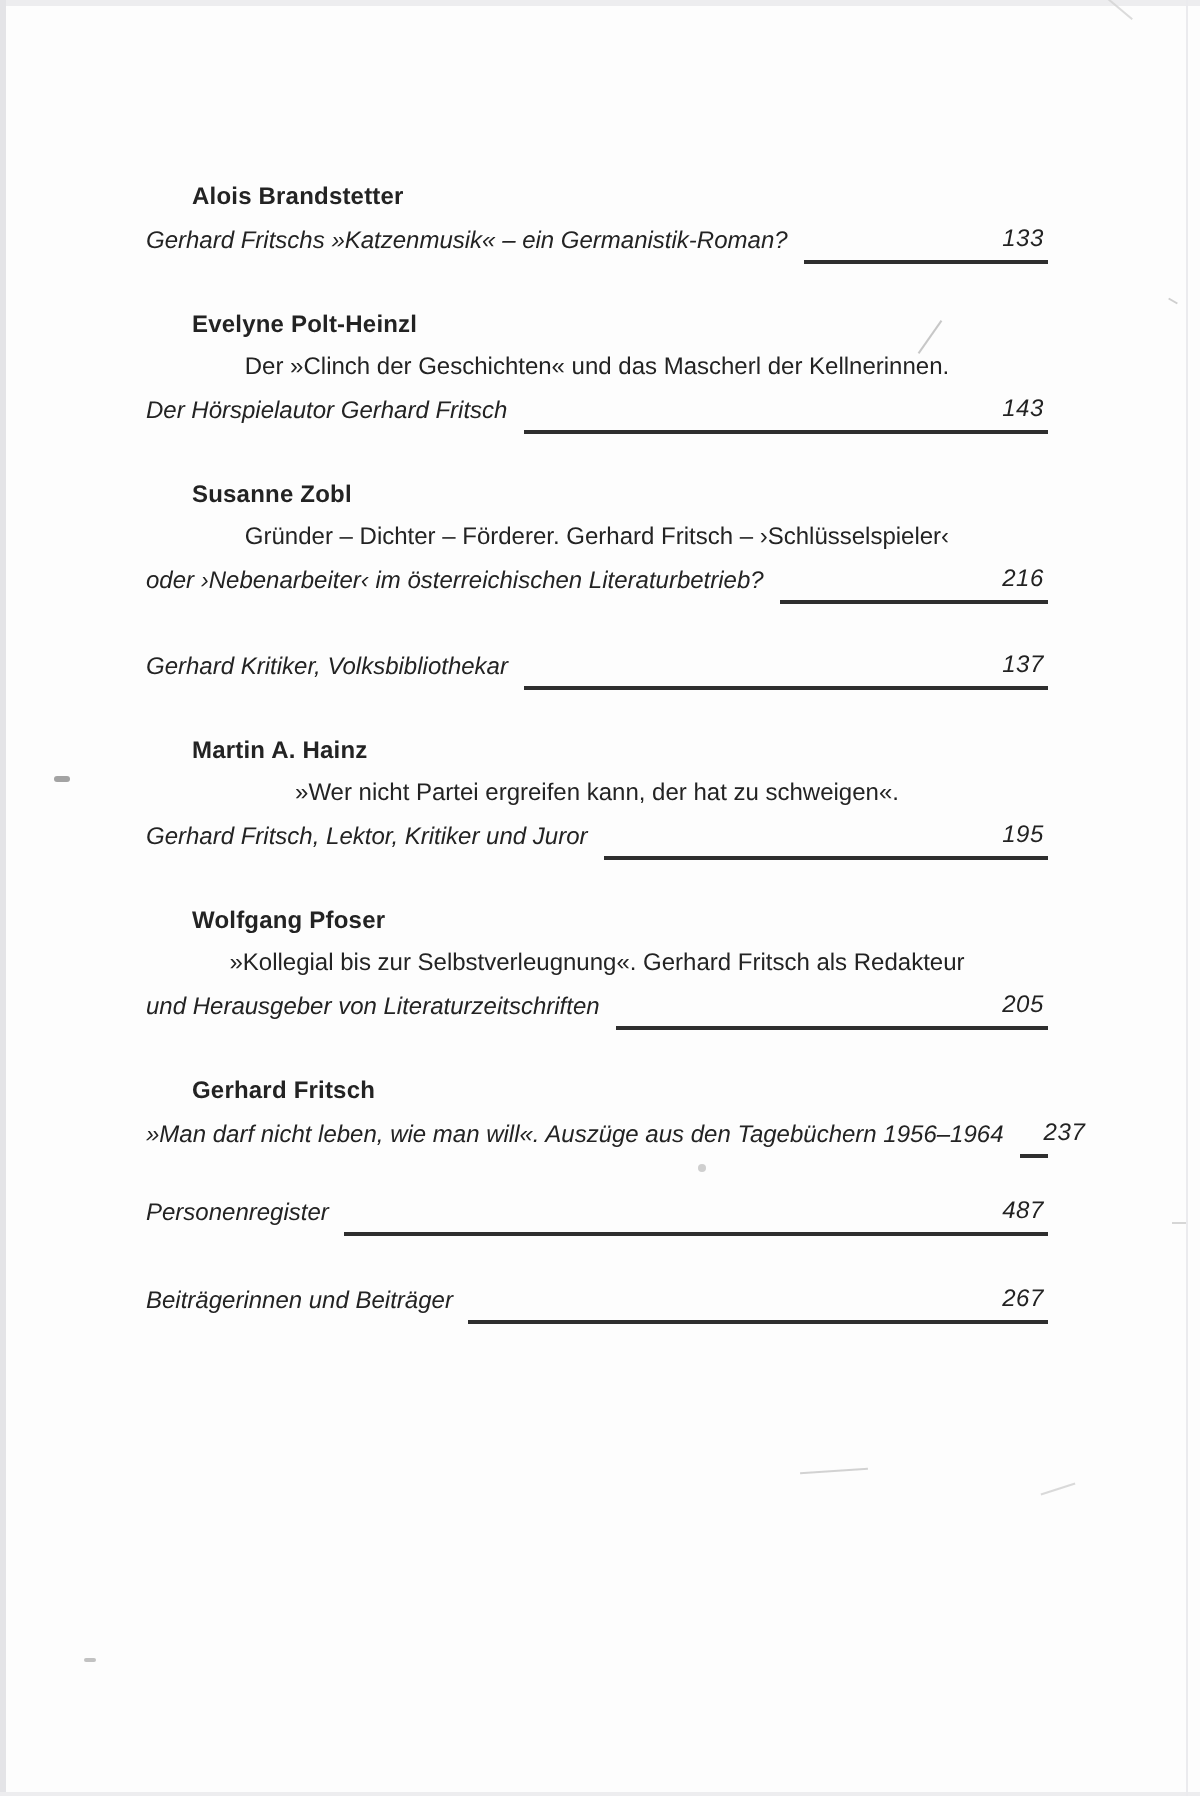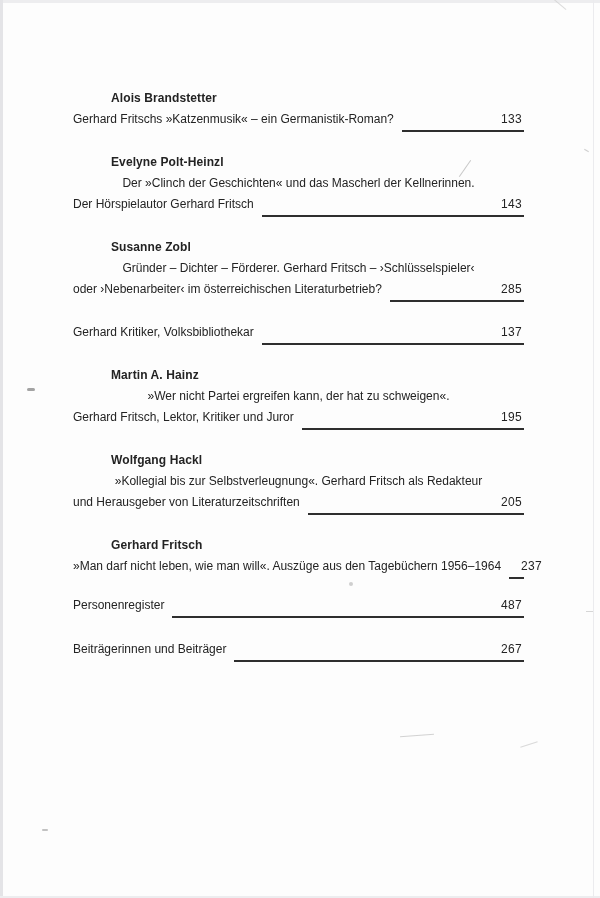--- a/index.html
+++ b/index.html
@@ -40,25 +40,25 @@
     position: absolute;
     left: 73px; right: 76px; top: 0;
     padding-top: 88px;
     font-size: 12px;
     line-height: 21px;
     color: var(--text, #232323);
   }
   .entry { margin-bottom: 20px; }
   .author {
     font-weight: bold;
-    margin-left: 38px;
+    margin-left: 23px;
     letter-spacing: .1px;
   }
   .line { white-space: nowrap; text-align: center; }
-  .row { display: flex; align-items: flex-start; }
+  .row { display: flex; align-items: center; font-style: italic; }
   .row-text { white-space: nowrap; }
   .row-tail {
     flex: 1;
     min-width: 14px;
     margin-left: 8px;
     padding-right: 2px;
     border-bottom: 2px solid var(--rule, #2e2e2e);
     text-align: right;
   }
   .pagenum { padding-left: 12px; letter-spacing: .3px; }
@@ -100,39 +100,39 @@
         <div class="row">
     <span class="row-text">Der Hörspielautor Gerhard Fritsch</span>
     <span class="row-tail"><span class="pagenum">143</span></span>
   </div>
       </section>
       <section class="entry">
     <div class="author">Susanne Zobl</div>
   <div class="line">Gründer – Dichter – Förderer. Gerhard Fritsch – ›Schlüsselspieler‹</div>
         <div class="row">
     <span class="row-text">oder ›Nebenarbeiter‹ im österreichischen Literaturbetrieb?</span>
-    <span class="row-tail"><span class="pagenum">285</span></span>
+    <span class="row-tail"><span class="pagenum">216</span></span>
   </div>
       </section>
       <section class="entry">
   <div class="row">
     <span class="row-text">Gerhard Kritiker, Volksbibliothekar</span>
     <span class="row-tail"><span class="pagenum">137</span></span>
   </div>
       </section>
       <section class="entry">
     <div class="author">Martin A. Hainz</div>
   <div class="line">»Wer nicht Partei ergreifen kann, der hat zu schweigen«.</div>
         <div class="row">
     <span class="row-text">Gerhard Fritsch, Lektor, Kritiker und Juror</span>
     <span class="row-tail"><span class="pagenum">195</span></span>
   </div>
       </section>
       <section class="entry">
-    <div class="author">Wolfgang Hackl</div>
+    <div class="author">Wolfgang Pfoser</div>
   <div class="line">»Kollegial bis zur Selbstverleugnung«. Gerhard Fritsch als Redakteur</div>
         <div class="row">
     <span class="row-text">und Herausgeber von Literaturzeitschriften</span>
     <span class="row-tail"><span class="pagenum">205</span></span>
   </div>
       </section>
       <section class="entry">
     <div class="author">Gerhard Fritsch</div>
   <div class="row">
     <span class="row-text">»Man darf nicht leben, wie man will«. Auszüge aus den Tagebüchern 1956–1964</span>

